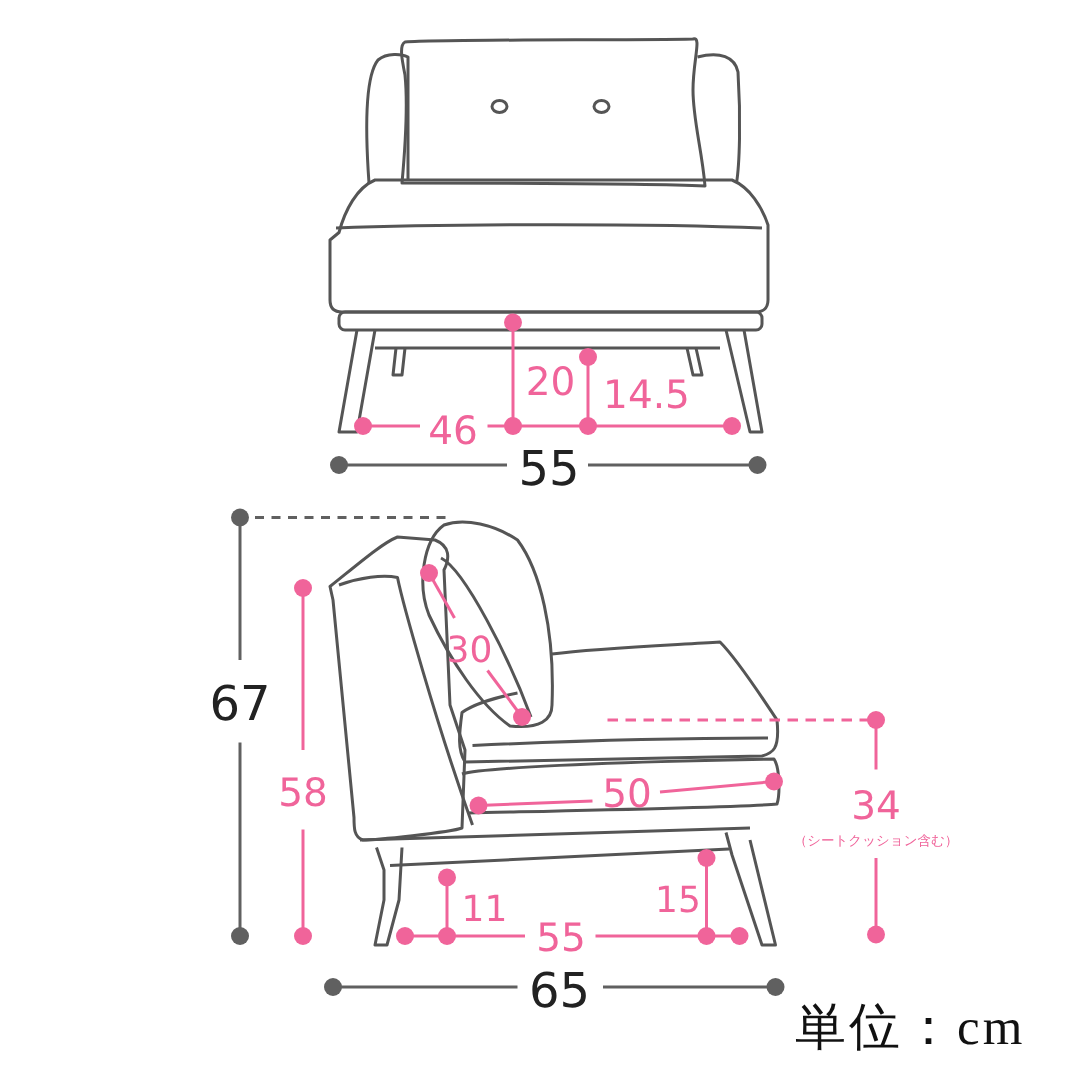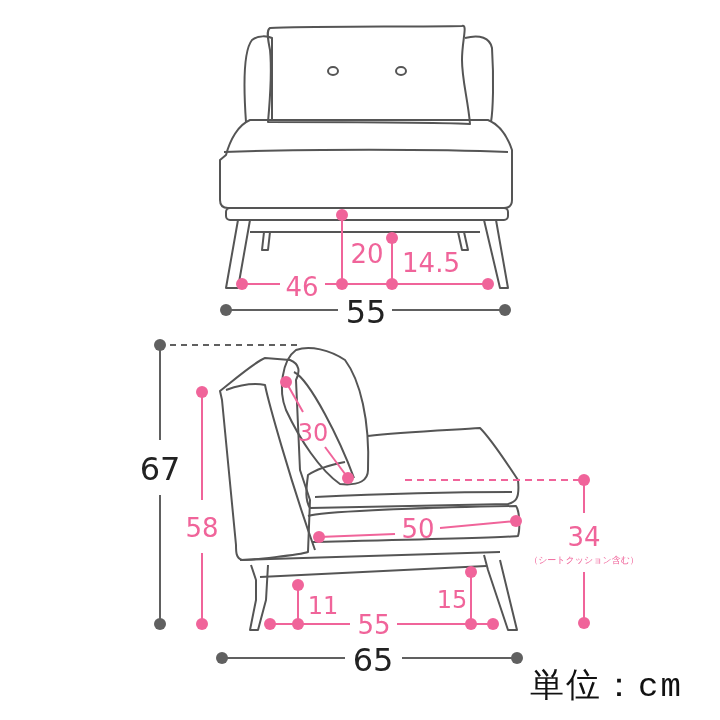--- a/index.html
+++ b/index.html
@@ -1,20 +1,20 @@
 <!DOCTYPE html>
 <html><head>
 <meta charset="utf-8">
 <style>
   html, body { margin:0; padding:0; background:#ffffff; }
   body { width:720px; height:720px; position:relative; overflow:hidden; font-family:"DejaVu Sans", sans-serif; }
   svg { position:absolute; left:0; top:0; }
   .pink-text { fill:#f0649a; font-family:"DejaVu Sans", sans-serif; }
   .dark-text { fill:#222222; font-family:"DejaVu Sans", sans-serif; }
-  .unit { position:absolute; left:530px; top:662px; font-size:34px; color:#111; font-family:Liberation Mono, monospace; letter-spacing:2px; }
+  .unit { position:absolute; left:530px; top:662px; font-size:34px; color:#111; font-family:Liberation Serif, serif; letter-spacing:2px; }
 </style>
 </head>
 <body>
 
 <svg width="720" height="720" viewBox="0 0 720 720">
 
   <g fill="none" stroke="#555555" stroke-width="2" stroke-linejoin="round">
 
     <path d="M246 122 C243 80 244 50 252 40 C258 35 268 36 272 38 L272 120"></path>
     <path d="M465 38 C480 34 490 38 492 48 C494 80 493 110 491 122"></path>

